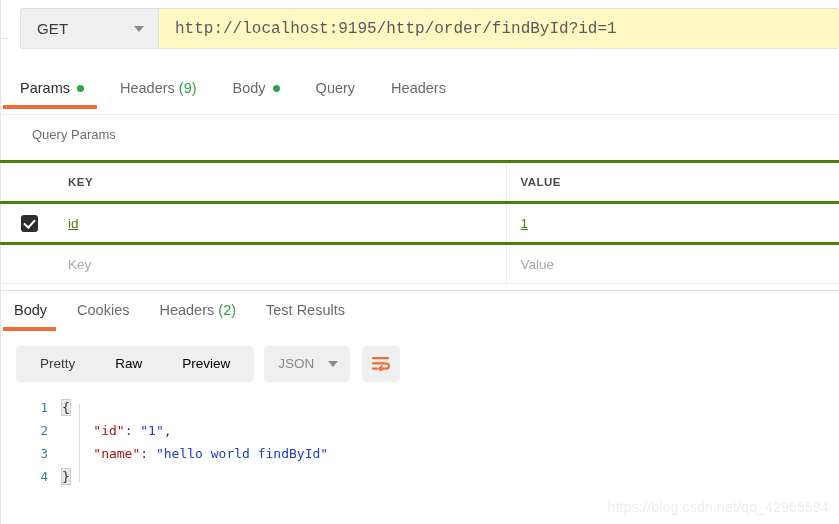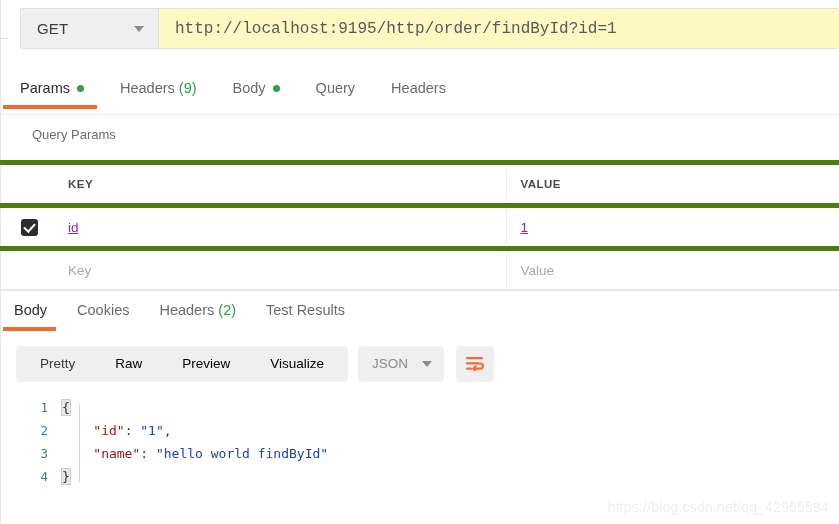--- a/index.html
+++ b/index.html
@@ -144,41 +144,41 @@
   }
   .params-table {
     position: absolute;
     left: 0;
     top: 160px;
     width: 839px;
     border-collapse: collapse;
     table-layout: fixed;
   }
   .params-table td, .params-table th {
-    border-top: 5px solid #4d7c0f;
+    border-top: 3px solid #4d7c0f;
     border-bottom: 1px solid #ededed;
     padding: 0;
     height: 38px;
     vertical-align: middle;
   }
   .col-check { width: 54px; }
   .col-key { width: 452px; border-right: 1px solid #ededed; }
   .col-val { width: 333px; }
   .hdr-cell {
     font-size: 11.5px;
     font-weight: bold;
     color: #4a4a4a;
     letter-spacing: .45px;
     text-align: left;
     padding-left: 14px !important;
   }
   .hdr-row td { border-bottom: 1px solid #ededed; }
   .cell-text {
     font-size: 13.5px;
-    color: #a21caf;
+    color: #4d7c0f;
     padding-left: 14px;
     text-decoration: underline;
   }
   .cell-ph {
     font-size: 13.5px;
     color: #a8a8a8;
     padding-left: 14px;
   }
   .checkbox {
     width: 17px; height: 17px;
@@ -409,21 +409,20 @@
     <div class="tab">
       <span>Test Results</span>
     </div>
   </div>
 
   <div class="body-toolbar">
     <div class="seg-group">
       <div class="seg active">Pretty</div>
       <div class="seg">Raw</div>
       <div class="seg">Preview</div>
-      <div class="seg">Visualize</div>
     </div>
     <div class="seg-group format">
       <div class="seg">JSON</div>
       <span class="caret"></span>
     </div>
     <div class="wrap-btn">
       <svg width="18" height="14" viewBox="0 0 18 14">
         <rect x="0" y="0" width="17" height="2.3" rx="1.1" fill="#ef6c33"></rect>
         <rect x="0" y="5.3" width="13" height="2.3" rx="1.1" fill="#ef6c33"></rect>
         <path d="M12.2 6.45 h2.1 a2.6 2.6 0 0 1 0 5.2 h-6.4" fill="none" stroke="#ef6c33" stroke-width="2.1" stroke-linecap="round"></path>

